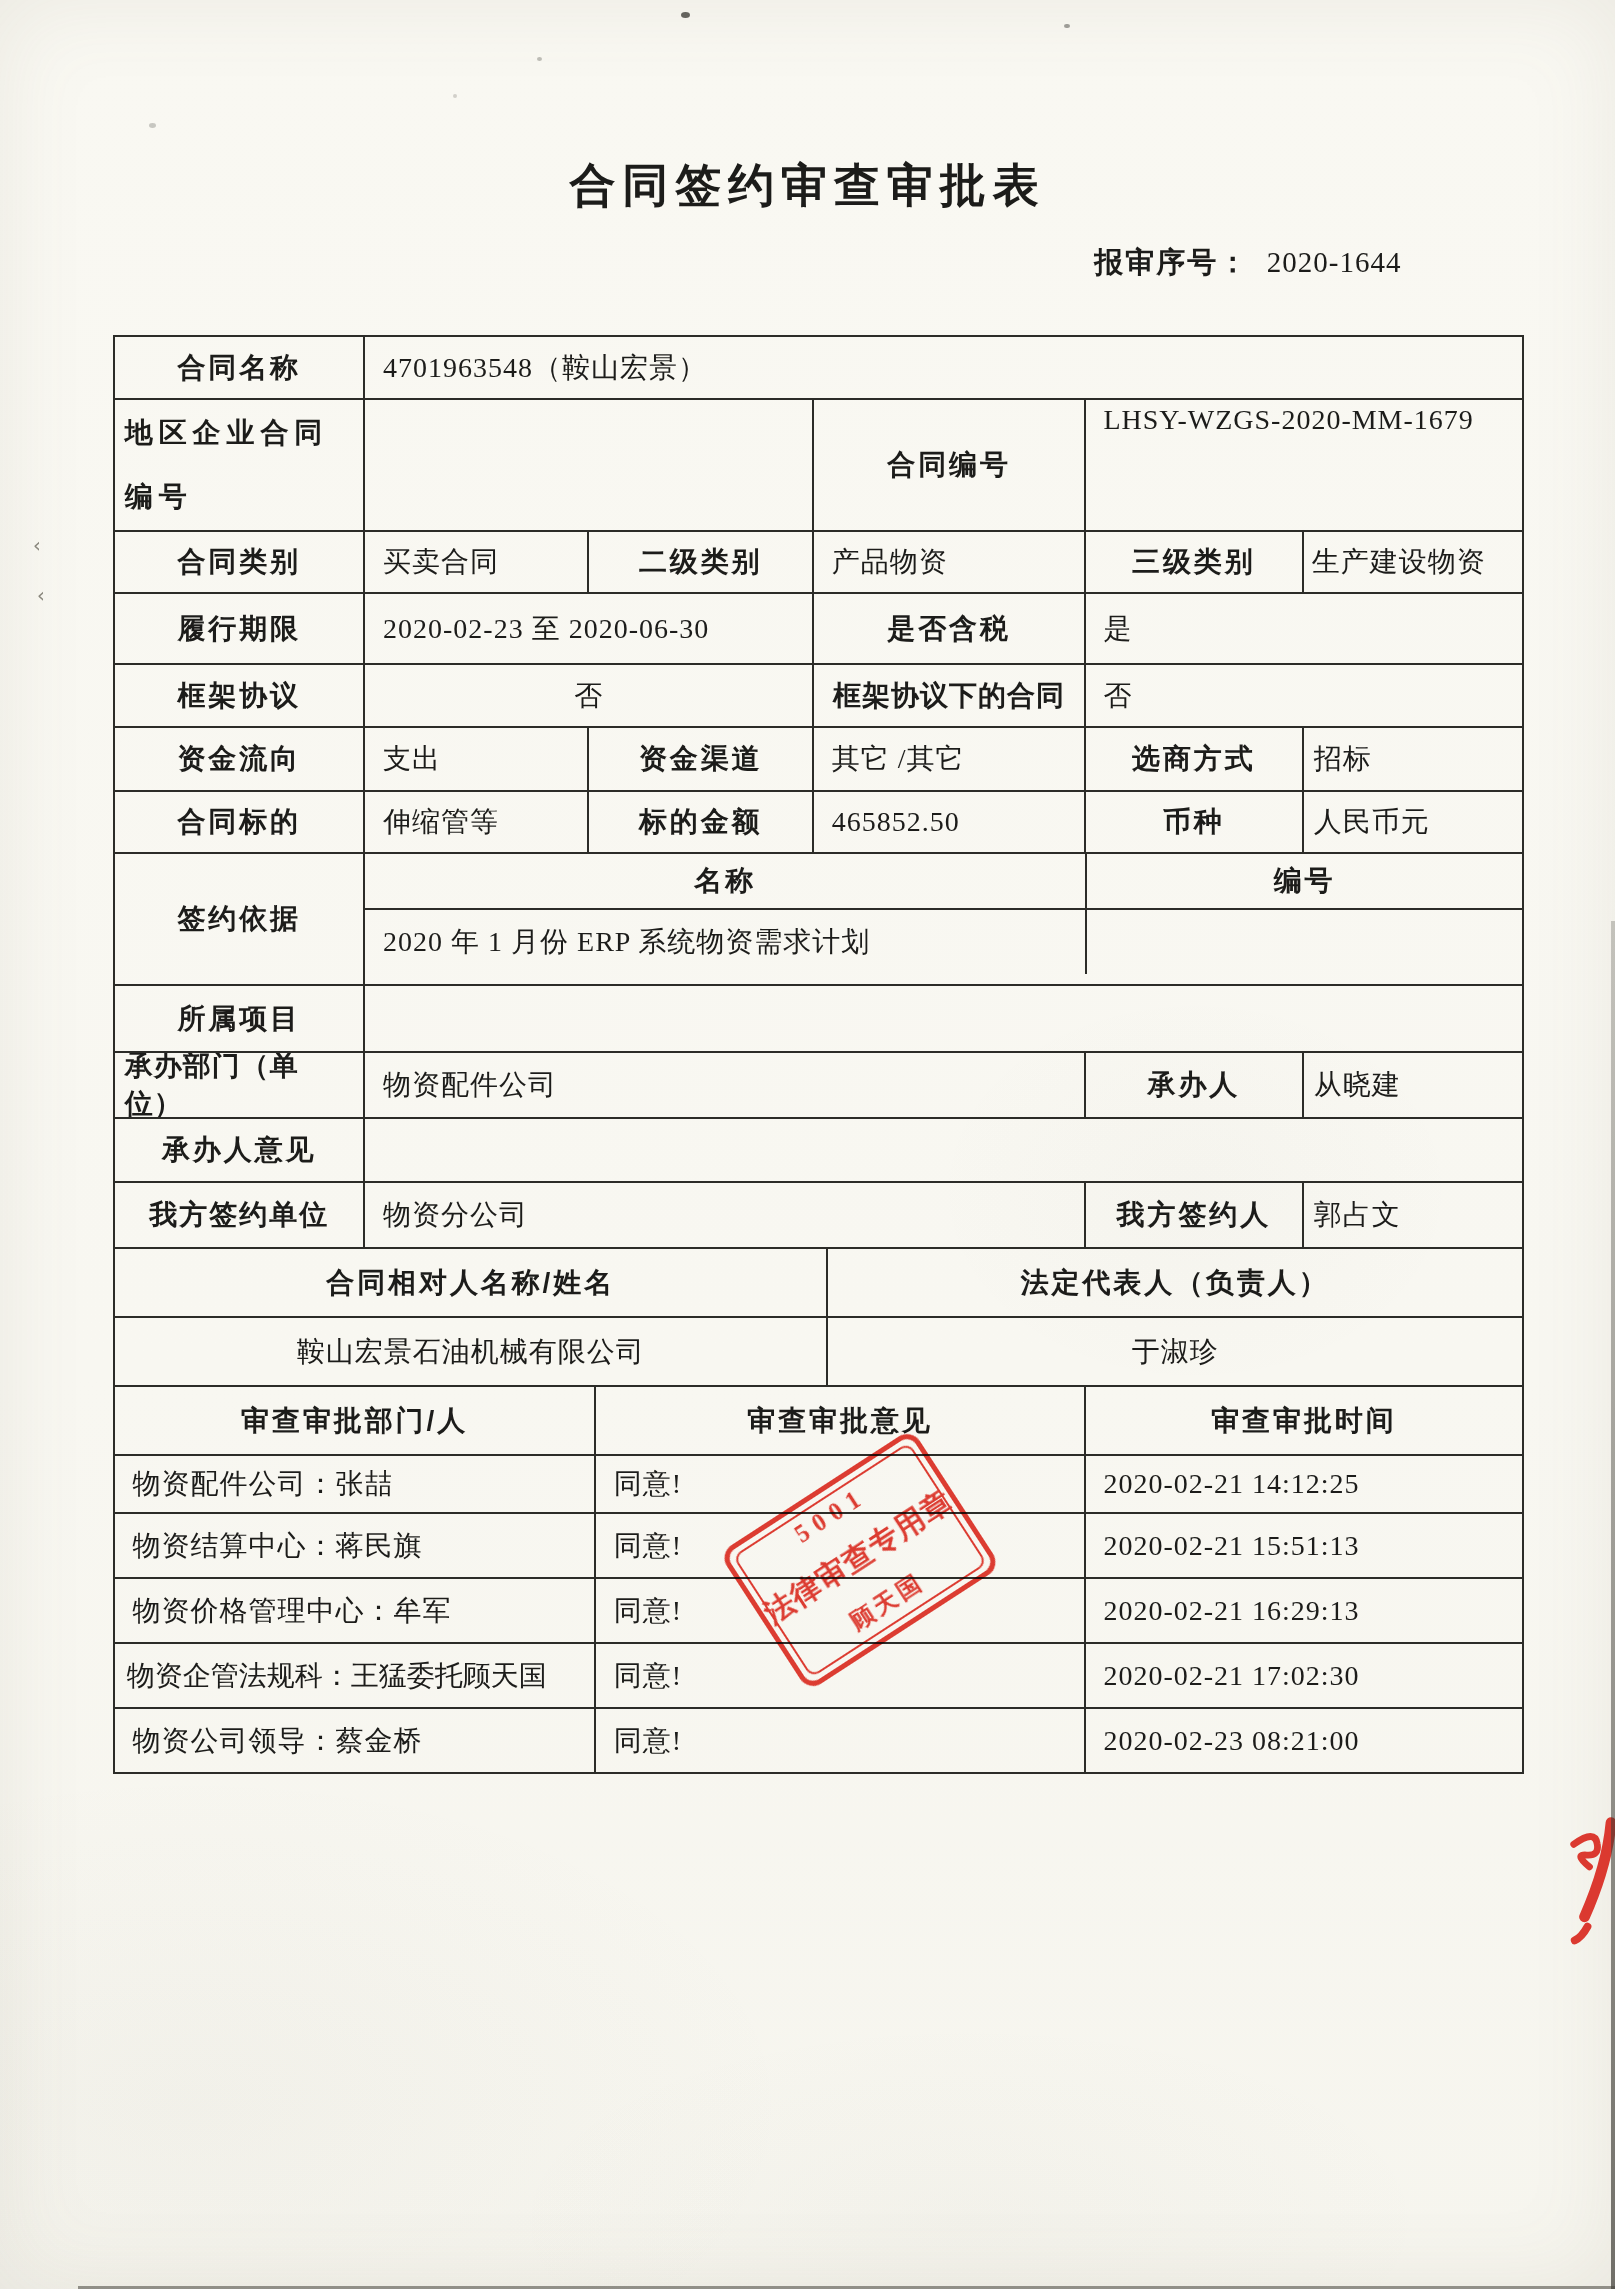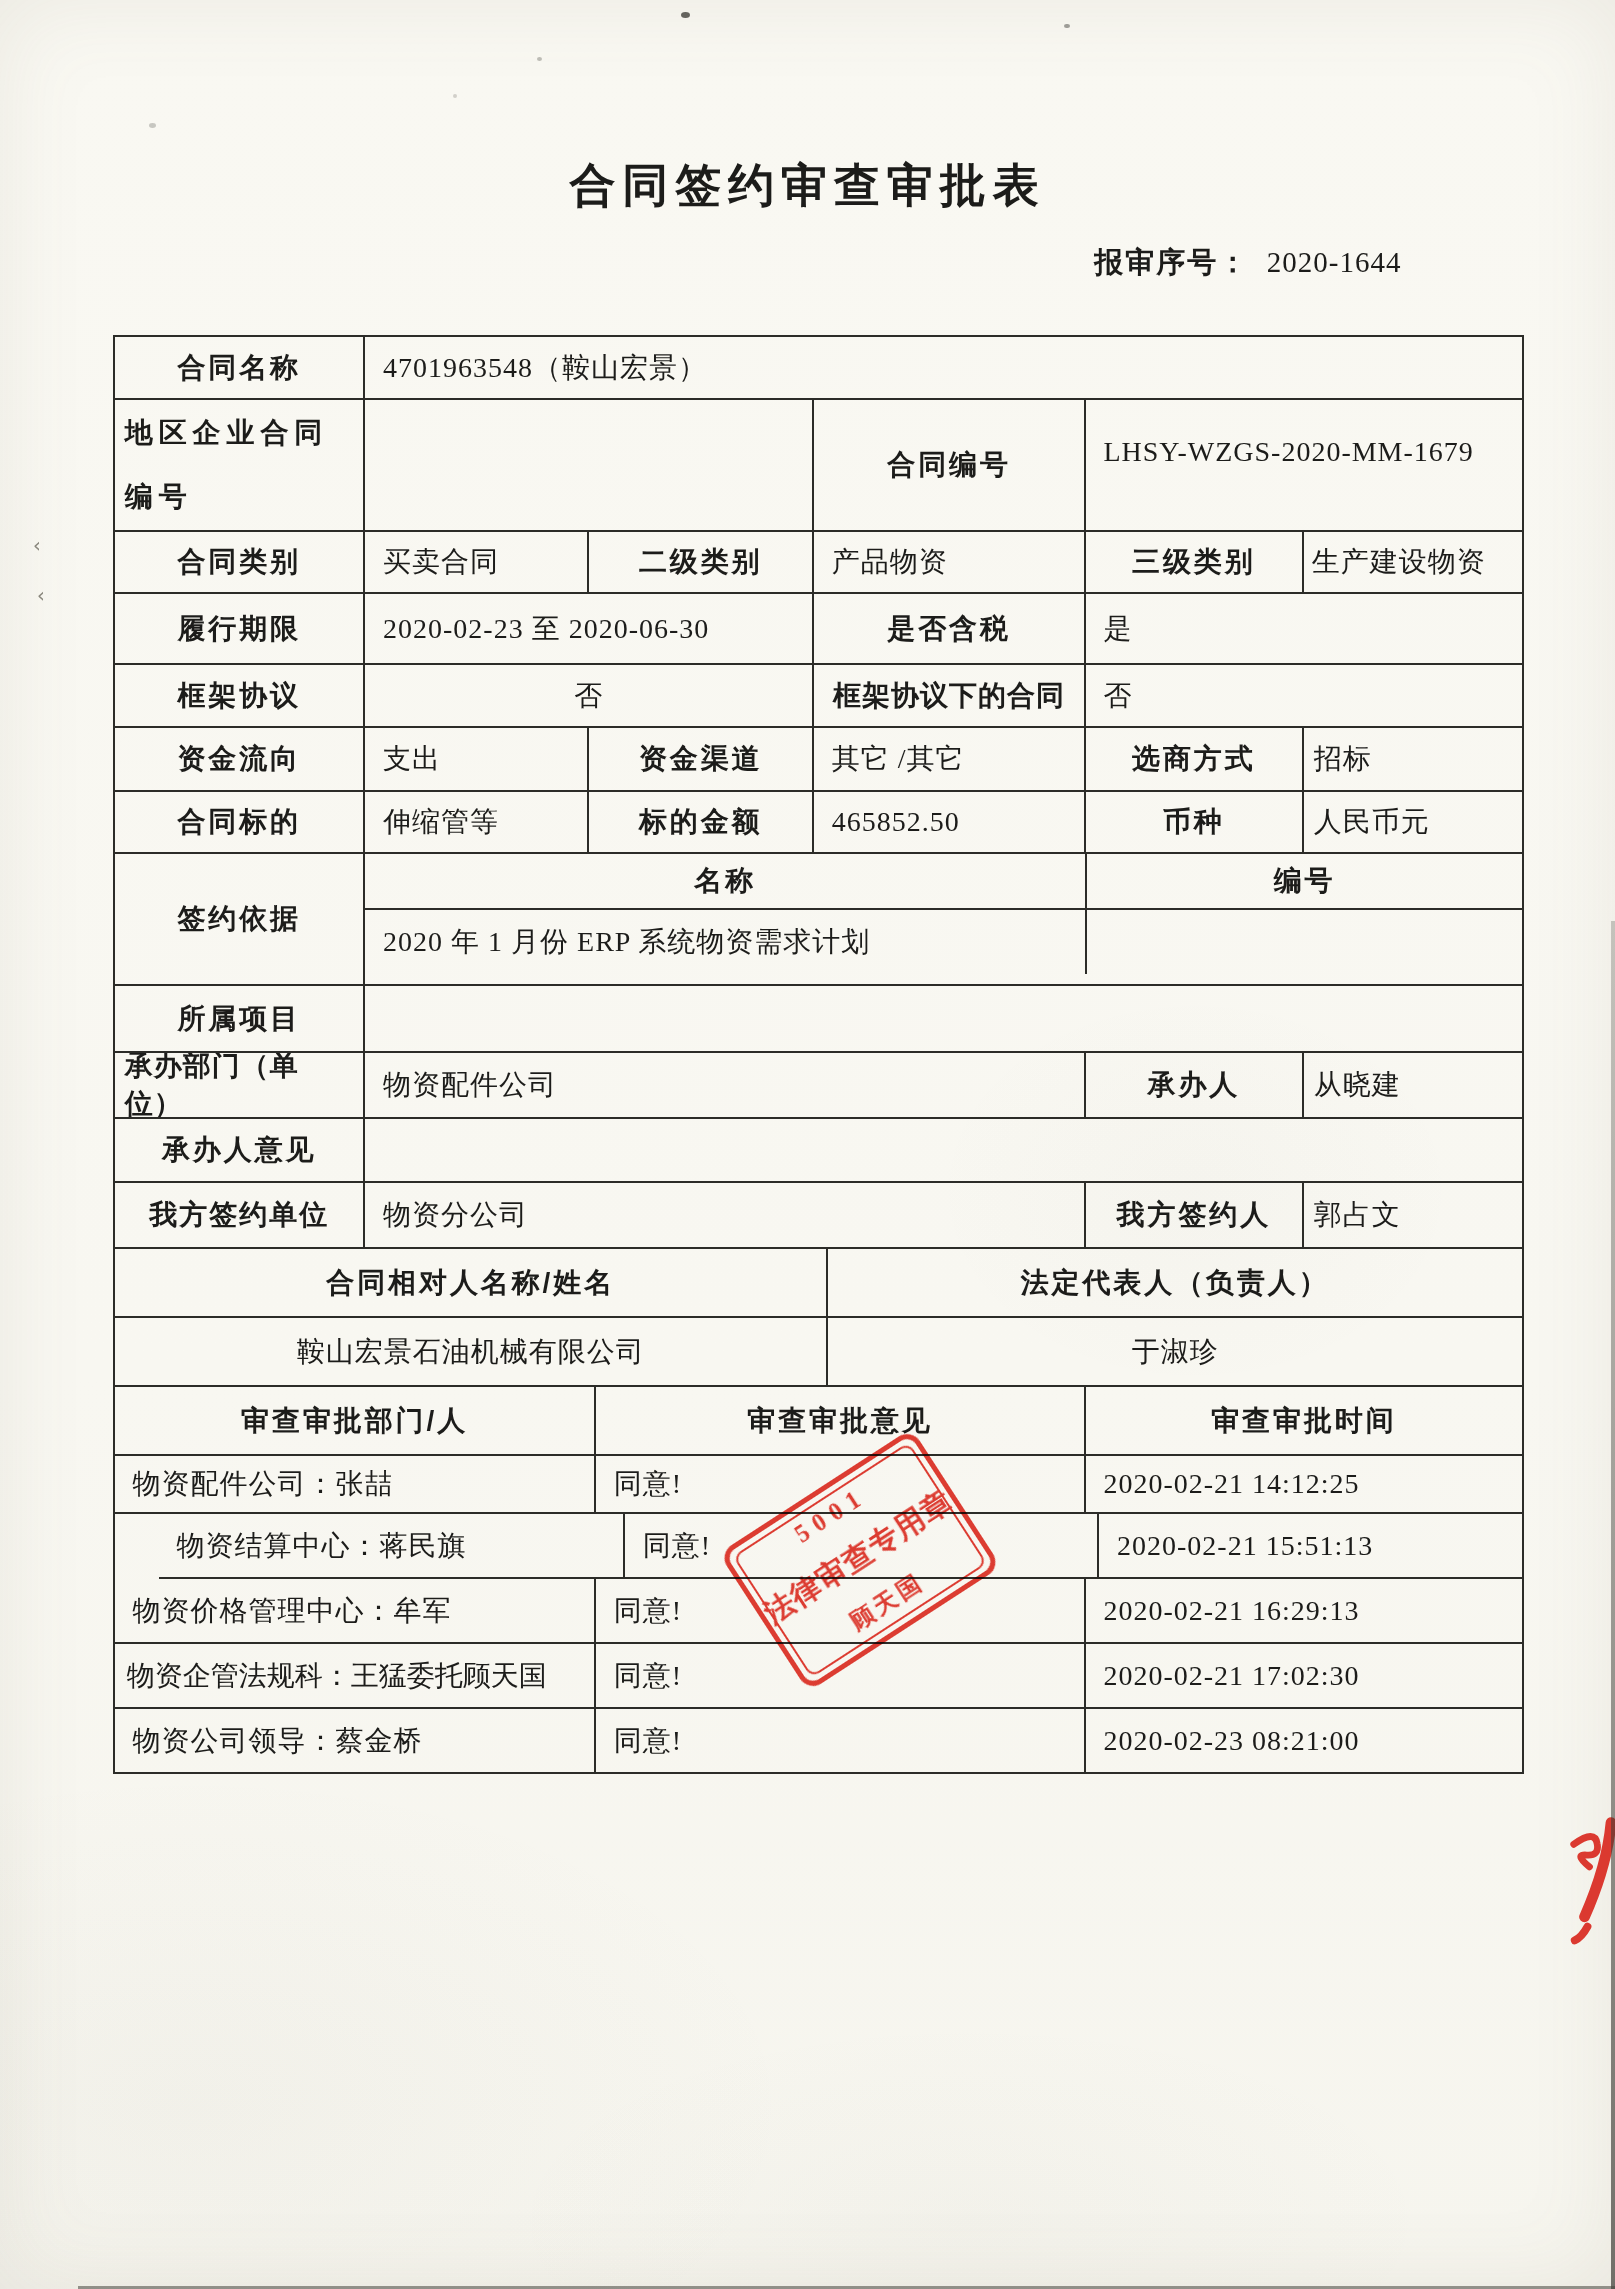--- a/index.html
+++ b/index.html
@@ -125,21 +125,21 @@
 
     <div class="trow" style="height:63px;">
       <div class="cell lbl" style="width:17.8%">合同名称</div>
       <div class="cell val" style="width:82.2%">4701963548（鞍山宏景）</div>
     </div>
 
     <div class="trow" style="height:132px;">
       <div class="cell lbl left wrapline" style="width:17.8%;letter-spacing:5.9px;">地区企业合同编号</div>
       <div class="cell val" style="width:31.9%"></div>
       <div class="cell lbl" style="width:19.3%">合同编号</div>
-      <div class="cell val" style="width:31.0%;align-items:flex-start;padding-top:33px;">LHSY-WZGS-2020-MM-1679</div>
+      <div class="cell val" style="width:31.0%;align-items:flex-start;padding-top:1px;">LHSY-WZGS-2020-MM-1679</div>
     </div>
 
     <div class="trow" style="height:62px;">
       <div class="cell lbl" style="width:17.8%">合同类别</div>
       <div class="cell val" style="width:15.9%">买卖合同</div>
       <div class="cell lbl" style="width:16.0%">二级类别</div>
       <div class="cell val" style="width:19.3%">产品物资</div>
       <div class="cell lbl" style="width:15.5%">三级类别</div>
       <div class="cell val" style="width:15.5%;padding:0 7.8px;">生产建设物资</div>
     </div>
@@ -228,21 +228,21 @@
       <div class="cell lbl" style="width:34.2%">审查审批部门/人</div>
       <div class="cell lbl" style="width:34.8%">审查审批意见</div>
       <div class="cell lbl" style="width:31.0%">审查审批时间</div>
     </div>
 
     <div class="trow" style="height:58px;">
       <div class="cell val" style="width:34.2%">物资配件公司：张喆</div>
       <div class="cell val" style="width:34.8%">同意!</div>
       <div class="cell val" style="width:31.0%">2020-02-21 14:12:25</div>
     </div>
-    <div class="trow" style="height:65px;margin-left:44px;">
+    <div class="trow" style="height:65px;">
       <div class="cell val" style="width:34.2%">物资结算中心：蒋民旗</div>
       <div class="cell val" style="width:34.8%">同意!</div>
       <div class="cell val" style="width:31.0%">2020-02-21 15:51:13</div>
     </div>
     <div class="trow" style="height:65px;">
       <div class="cell val" style="width:34.2%">物资价格管理中心：牟军</div>
       <div class="cell val" style="width:34.8%">同意!</div>
       <div class="cell val" style="width:31.0%">2020-02-21 16:29:13</div>
     </div>
     <div class="trow" style="height:65px;">

